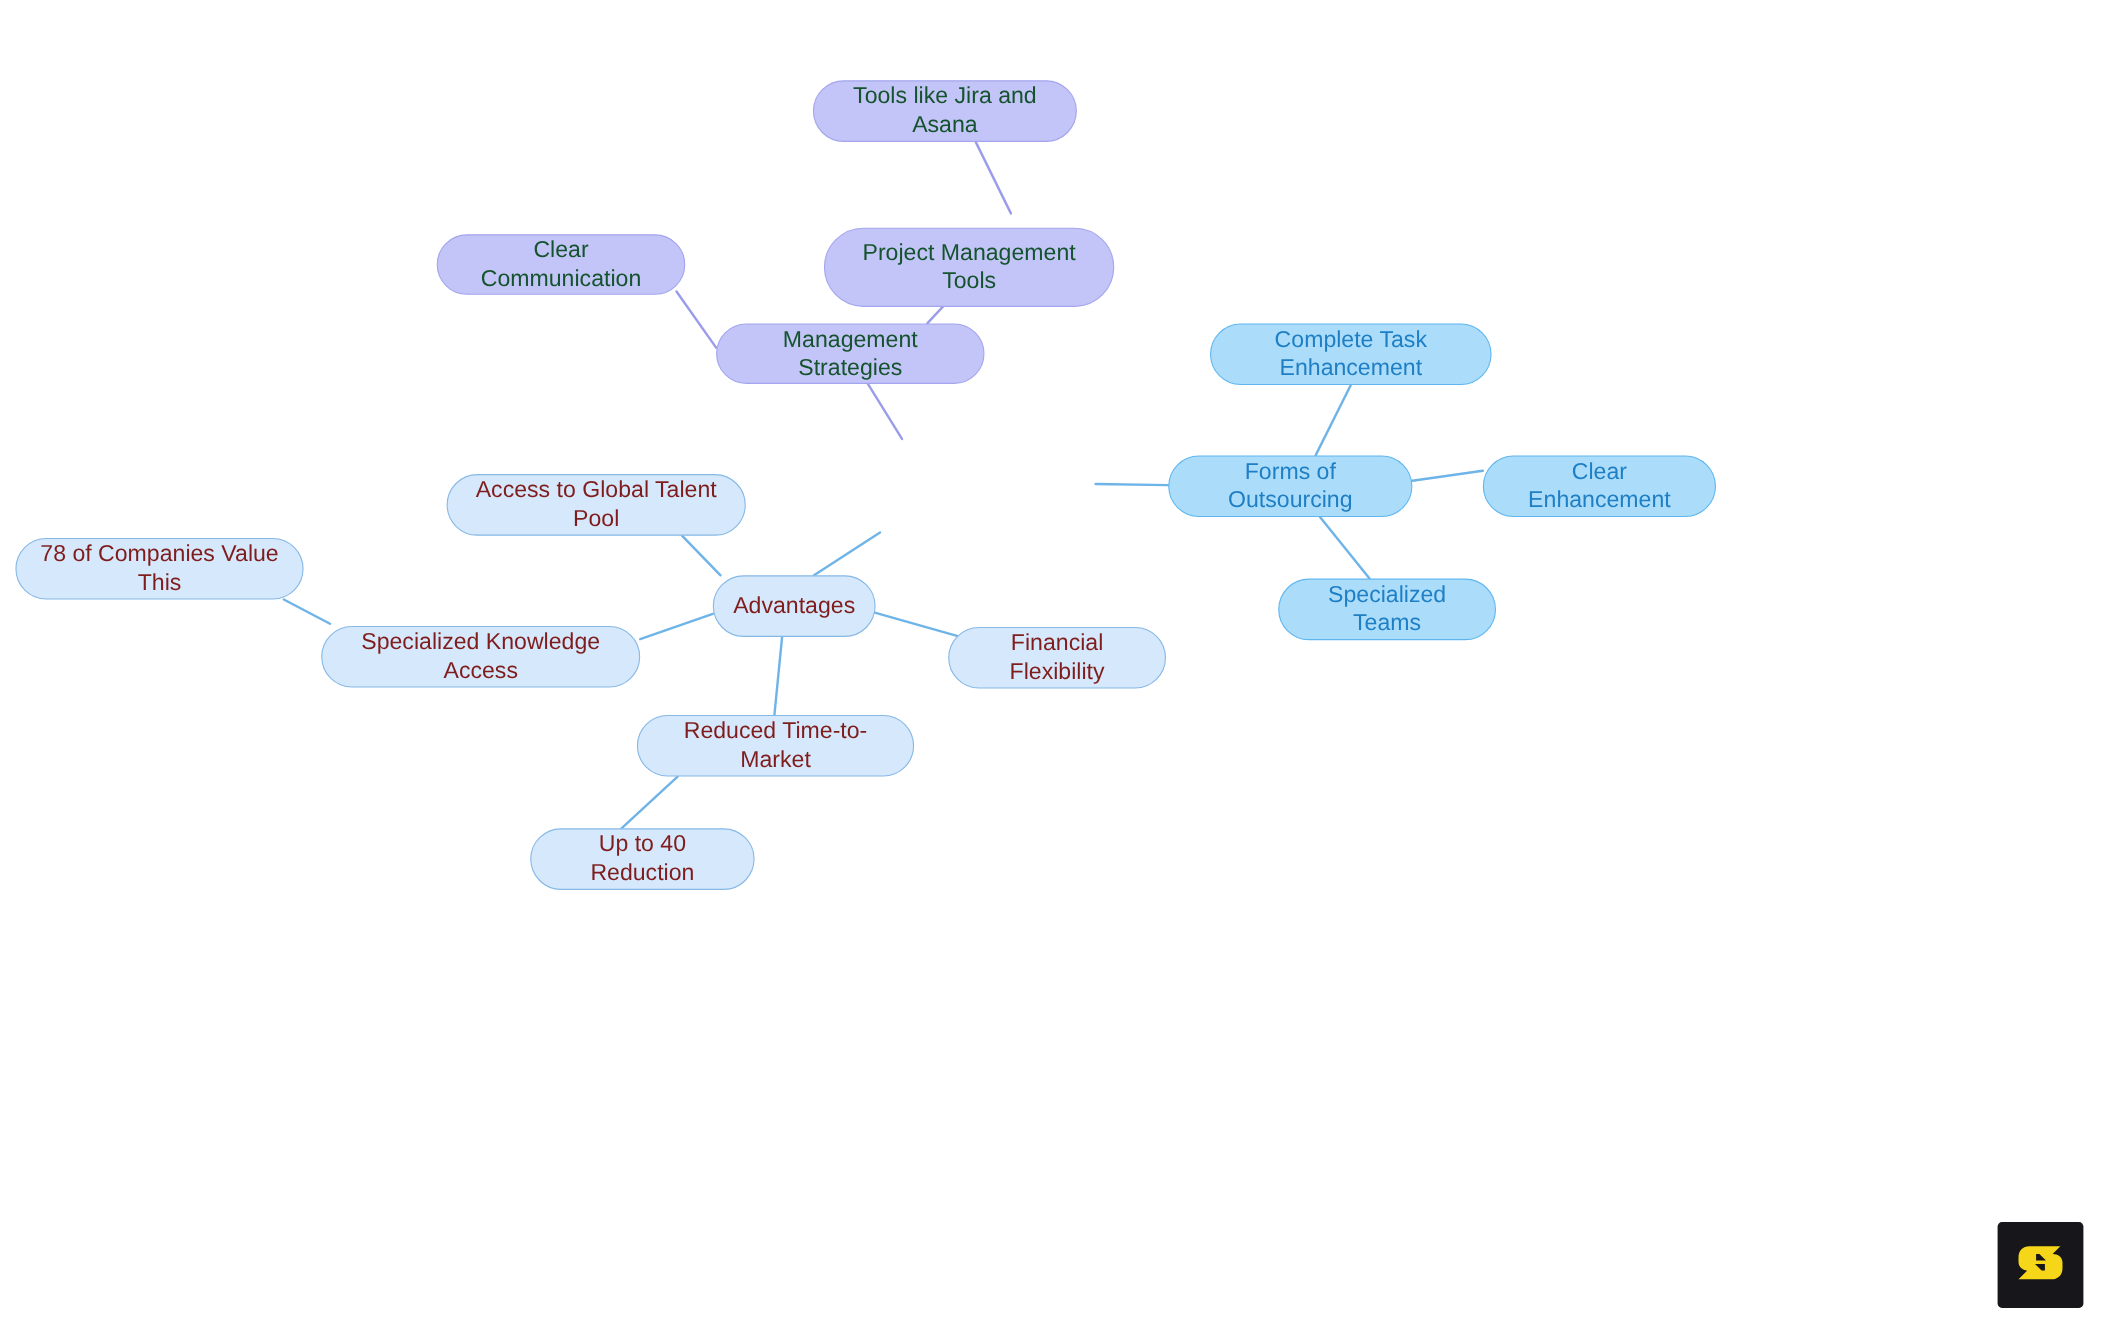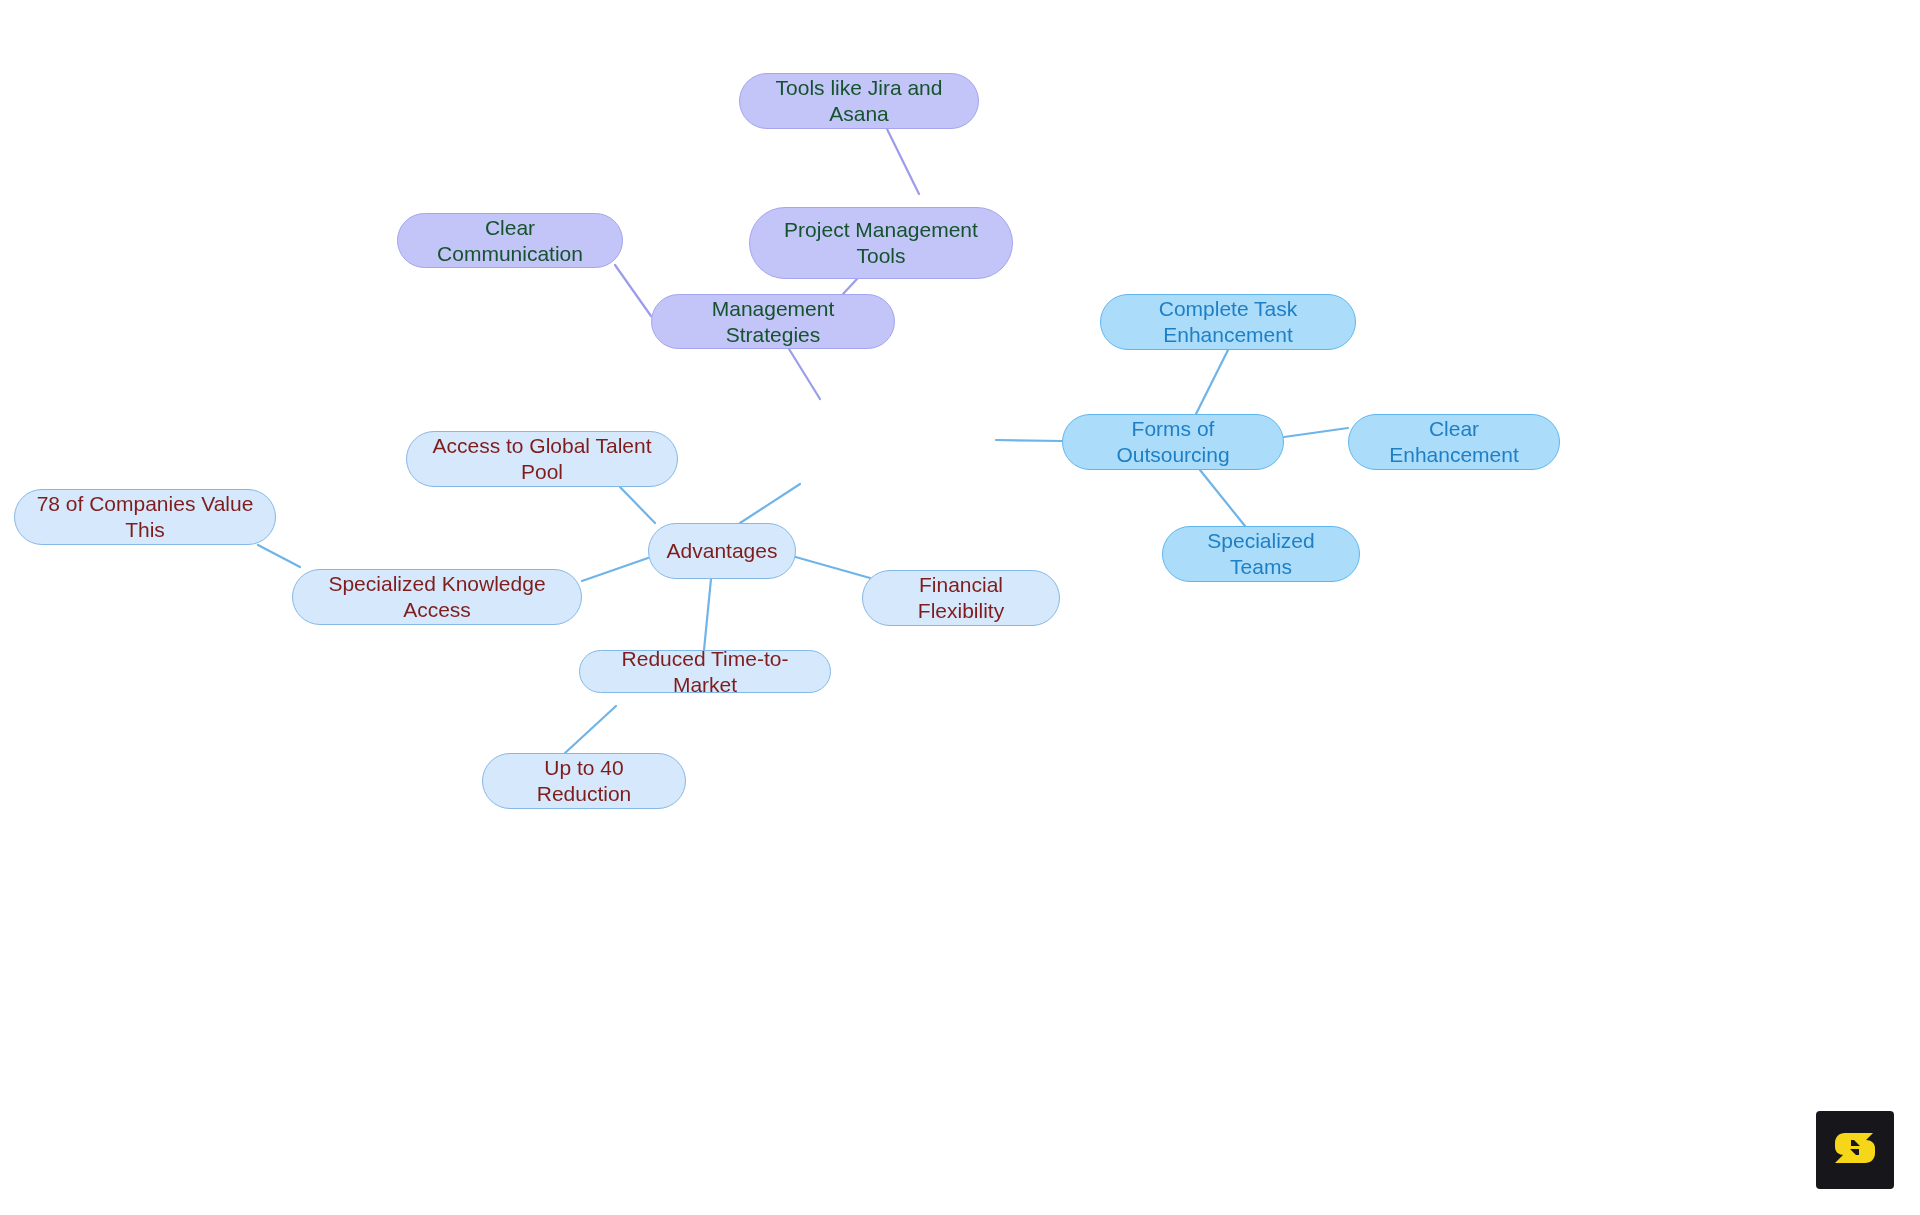--- a/index.html
+++ b/index.html
@@ -112,21 +112,21 @@
       <div class="node purple" style="left: 739px; top: 73px; width: 240px; height: 56px;">Tools like Jira and Asana</div>
       <div class="node blue-strong" style="left: 1062px; top: 414px; width: 222px; height: 56px;">Forms of Outsourcing</div>
       <div class="node blue-strong" style="left: 1100px; top: 294px; width: 256px; height: 56px;">Complete Task Enhancement</div>
       <div class="node blue-strong" style="left: 1348px; top: 414px; width: 212px; height: 56px;">Clear Enhancement</div>
       <div class="node blue-strong" style="left: 1162px; top: 526px; width: 198px; height: 56px;">Specialized Teams</div>
       <div class="node blue-soft" style="left: 648px; top: 523px; width: 148px; height: 56px;">Advantages</div>
       <div class="node blue-soft" style="left: 406px; top: 431px; width: 272px; height: 56px;">Access to Global Talent Pool</div>
       <div class="node blue-soft" style="left: 292px; top: 569px; width: 290px; height: 56px;">Specialized Knowledge Access</div>
       <div class="node blue-soft" style="left: 14px; top: 489px; width: 262px; height: 56px;">78 of Companies Value This</div>
       <div class="node blue-soft" style="left: 862px; top: 570px; width: 198px; height: 56px;">Financial Flexibility</div>
-      <div class="node blue-soft" style="left: 579px; top: 650px; width: 252px; height: 43px;">Reduced Time-to-Market</div>
+      <div class="node blue-soft" style="left: 579px; top: 650px; width: 252px; height: 56px;">Reduced Time-to-Market</div>
       <div class="node blue-soft" style="left: 482px; top: 753px; width: 204px; height: 56px;">Up to 40 Reduction</div>
     </div>
 
   <div id="brand-logo">
     <svg width="52" height="52" viewBox="0 0 52 52">
       <path d="M44 9 L16 9 C10 9 6 13 6 19 L6 23 C6 28 10 31 15 31 L27 31 L21 25 L30 25 L30 31 L14 31 L6 39 L36 39 C42 39 46 35 46 29 L46 24 C46 19 42 16 37 16 L25 16 L31 22 L22 22 L22 16 L37 16 Z" fill="#f5d618"></path>
     </svg>
   </div>
 
 </div>

